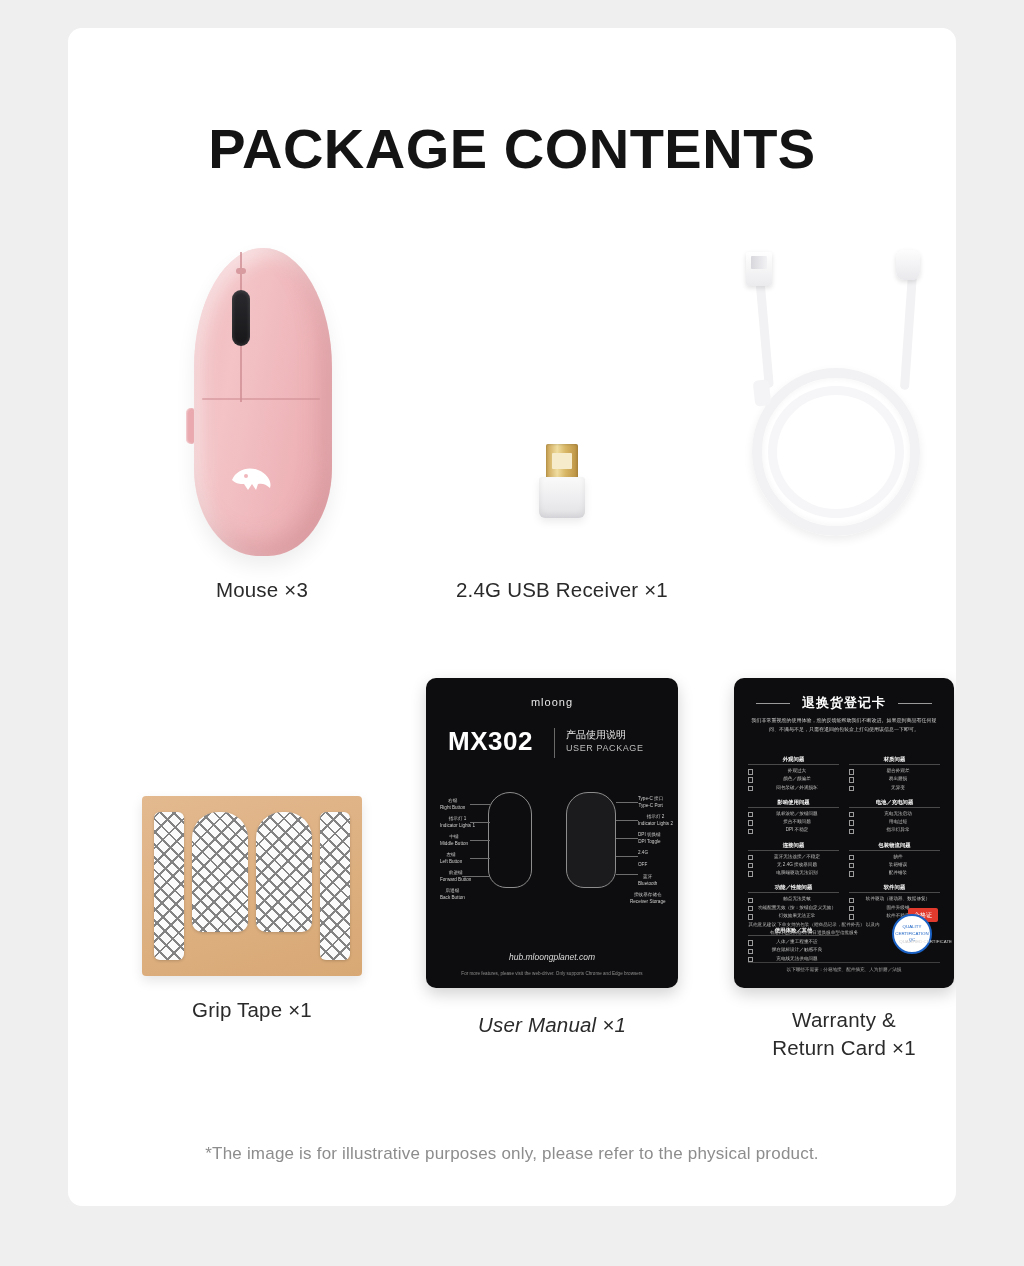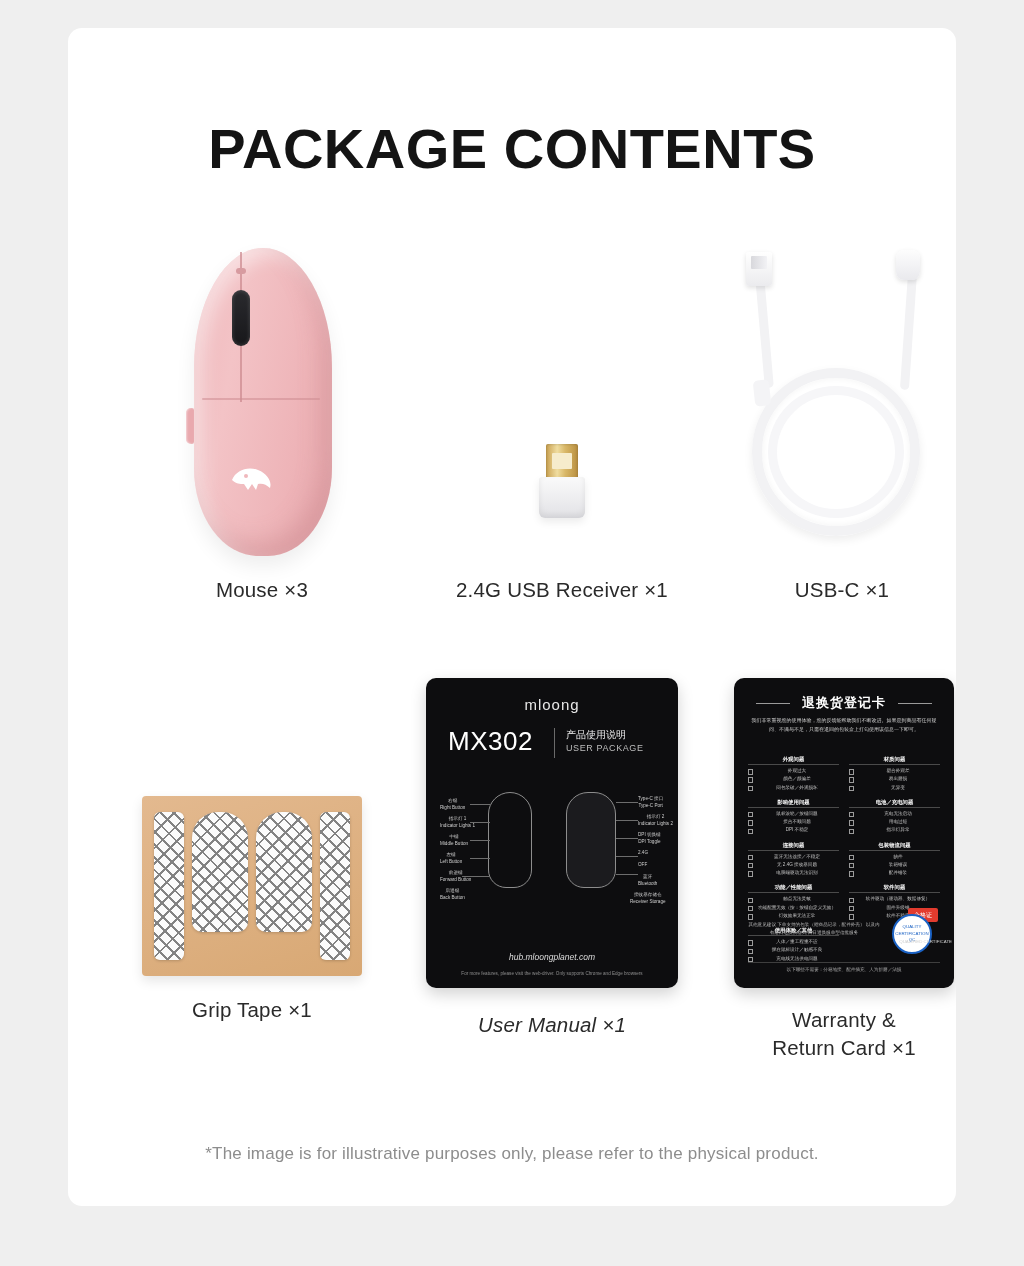--- a/index.html
+++ b/index.html
@@ -163,25 +163,25 @@
 
   
   .manual {
     position: relative; width: 252px; height: 310px; margin: 0 auto;
     background: #0d0d0f; border-radius: 10px; color: #fff;
     box-shadow: 0 6px 16px rgba(0,0,0,.18);
     overflow: hidden;
   }
   .manual-brand {
     position: absolute; top: 18px; left: 0; width: 100%;
-    font-size: 15px; letter-spacing: 1px; color: #e8e8e8;
+    font-size: 11px; letter-spacing: 1px; color: #e8e8e8;
   }
   .manual-model {
     position: absolute; top: 48px; left: 22px;
-    font-size: 26px; font-weight: 400; letter-spacing: .5px;
+    font-size: 26px; font-weight: 700; letter-spacing: .5px;
   }
   .manual-div {
     position: absolute; top: 50px; left: 128px; width: 1px; height: 30px;
     background: #6a6a6a;
   }
   .manual-sub1 {
     position: absolute; top: 50px; left: 140px; font-size: 10px; color: #ededed;
   }
   .manual-sub2 {
     position: absolute; top: 65px; left: 140px; font-size: 9px; color: #bdbdbd; letter-spacing: .6px;
@@ -317,21 +317,20 @@
     <div class="cell" style="left:644px; top:0; width:260px;">
       <div class="cable-wrap">
         <div class="cable-loop"></div>
         <div class="cable-loop2"></div>
         <div class="cable-leg-a"></div>
         <div class="cable-leg-b"></div>
         <div class="cable-bead"></div>
         <div class="usb-a-plug"></div>
         <div class="usb-c-plug"></div>
       </div>
-      <div class="caption" style="margin-top:8px;">USB-C ×1</div>
     </div>
   </div>
 
   <div class="row" style="top:650px; height:420px;">
 
     <div class="cell" style="left:34px; top:118px; width:300px;">
       <div class="tape-box">
         <div class="tape-piece tp1">
             <div class="tape-pattern"></div>
           </div>

